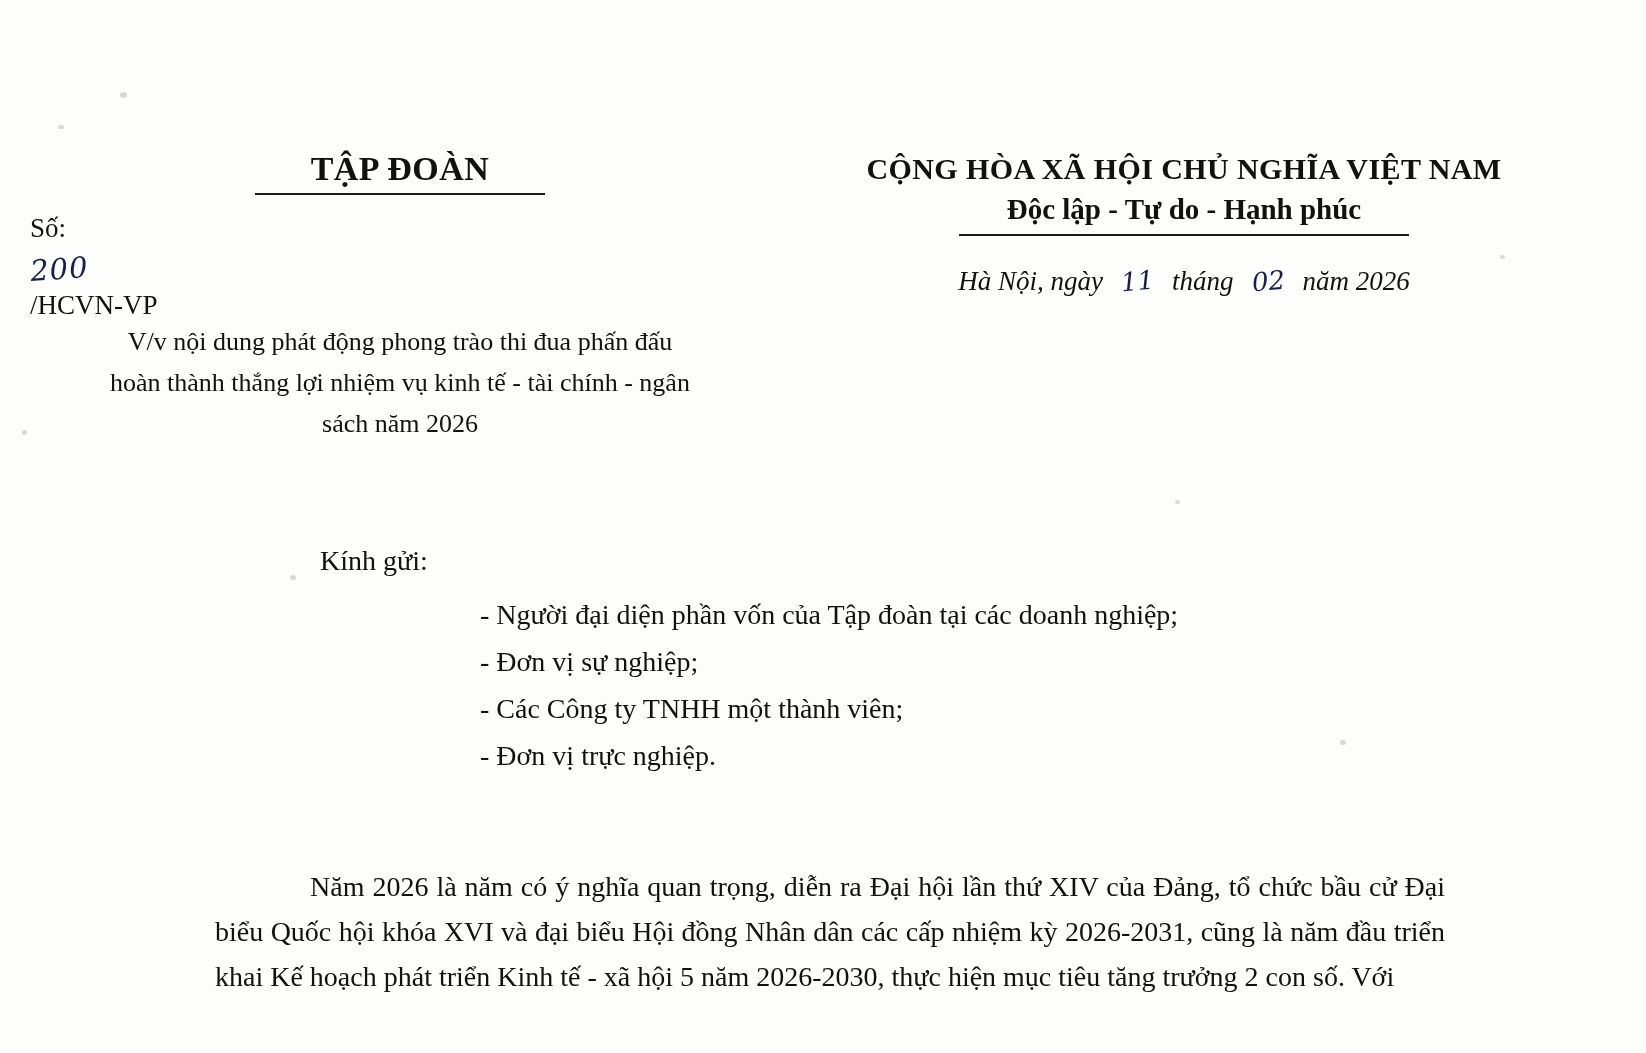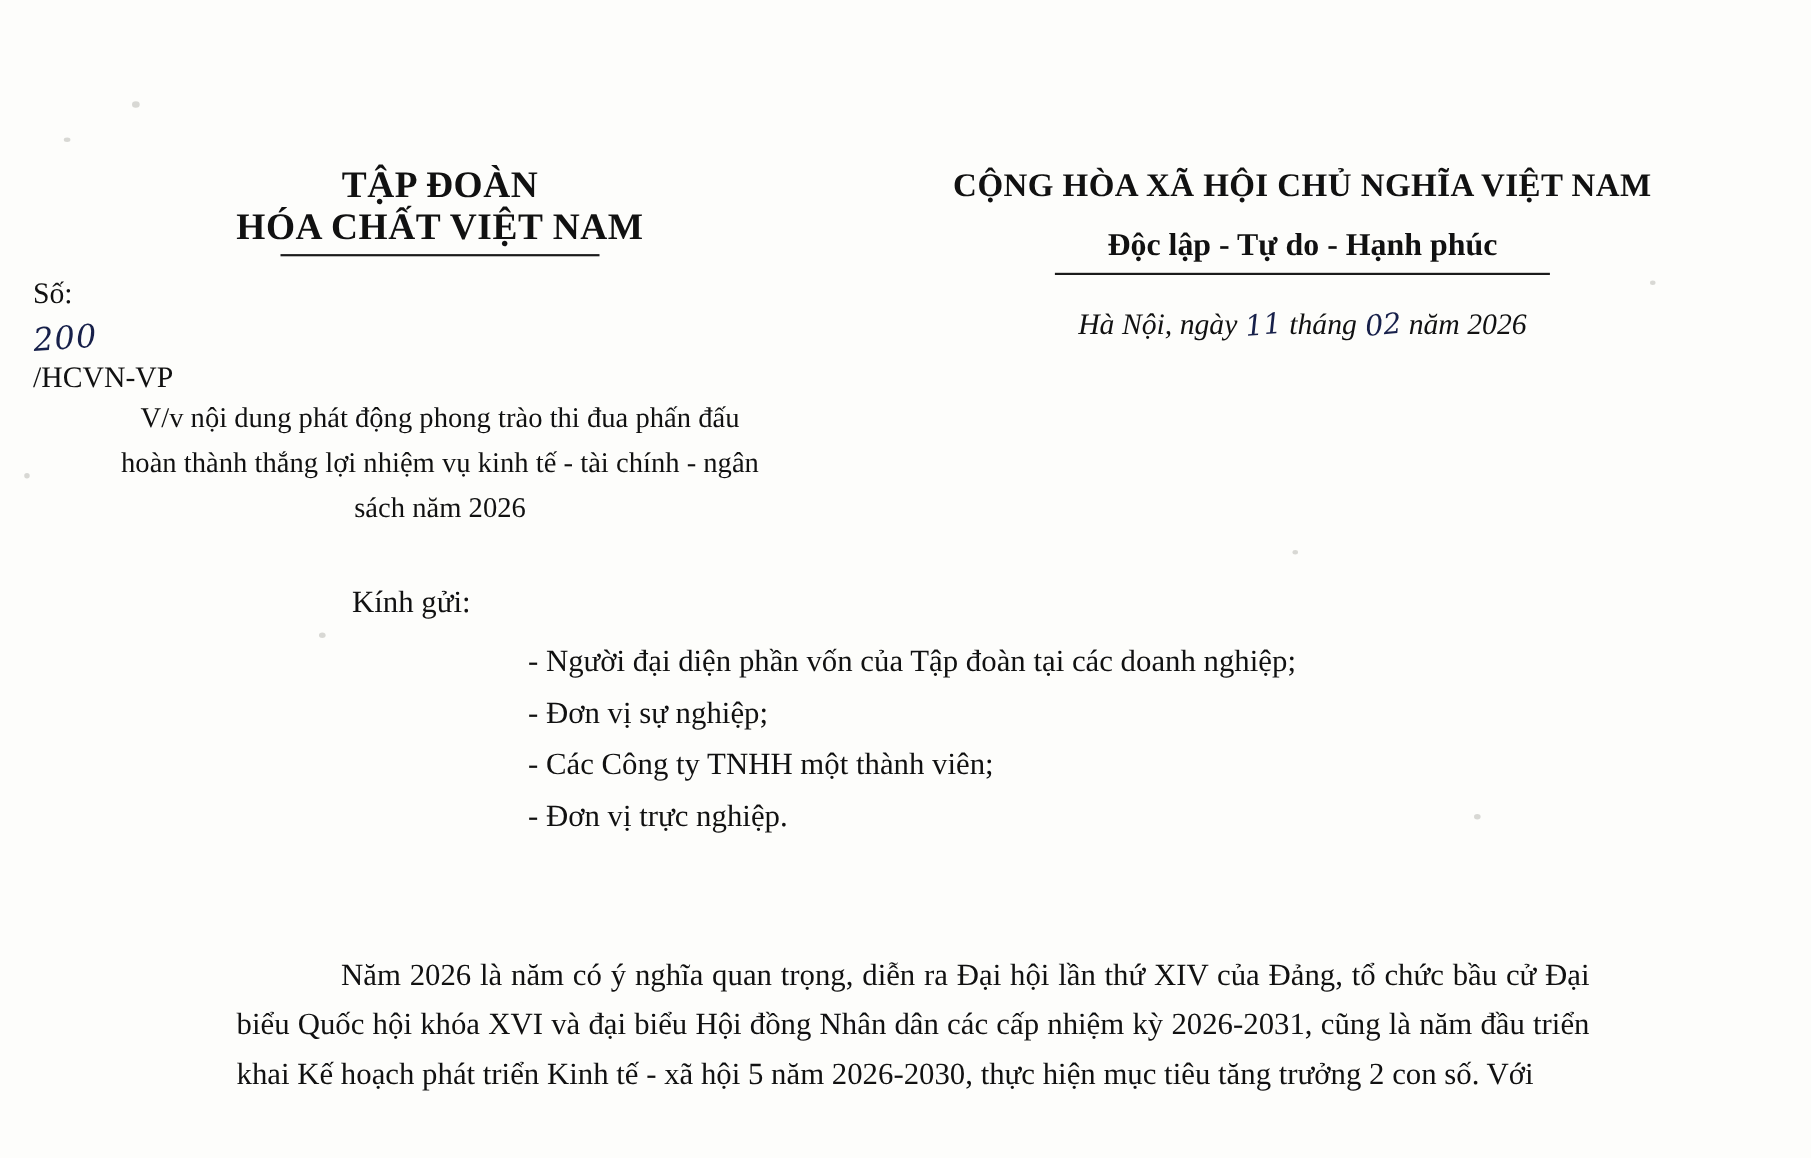--- a/index.html
+++ b/index.html
@@ -75,21 +75,21 @@
     font-weight: bold;
     font-size: 30px;
     letter-spacing: .4px;
     line-height: 38px;
     white-space: nowrap;
   }
   .nation-line2 {
     font-weight: bold;
     font-size: 29px;
     line-height: 38px;
-    margin-top: 16px;
+    margin-top: 2px;
   }
 
   .doc-number {
     margin-top: 18px;
     font-size: 27px;
     display: flex;
     justify-content: center;
     align-items: baseline;
     gap: 6px;
     flex-direction: column;
@@ -111,36 +111,36 @@
     padding: 0 80px;
   }
 
   .place-date {
     margin-top: 30px;
     font-size: 27px;
     font-style: italic;
     display: flex;
     justify-content: center;
     align-items: baseline;
-    gap: 7px;
+    gap: 18px;
     white-space: nowrap;
   }
   .hw-small {
     font-family: "DejaVu Serif", serif;
     font-style: italic;
     color: #17204a;
     font-size: 26px;
     transform: rotate(-5deg);
     display: inline-block;
   }
 
   
   .recipients {
     position: absolute;
-    top: 532px;
+    top: 545px;
     left: 0;
     width: 100%;
   }
   .kinh-gui {
     font-size: 28px;
     margin-left: 320px;
   }
   .recip-list {
     margin-top: 14px;
     margin-left: 480px;
@@ -176,21 +176,20 @@
   <div class="speck" style="left:22px;  top:430px;  width:5px;  height:5px;"></div>
   <div class="speck" style="left:290px; top:575px;  width:6px;  height:5px;"></div>
   <div class="speck" style="left:1340px;top:740px;  width:6px;  height:5px;"></div>
   <div class="speck" style="left:1500px;top:255px;  width:5px;  height:4px;"></div>
   <div class="speck" style="left:1175px;top:500px;  width:5px;  height:4px;"></div>
 
   <div class="header">
 
     <div class="hdr-left">
       <div class="org-line1">TẬP ĐOÀN</div>
-      <div class="org-line2">HÓA CHẤT VIỆT NAM</div>
       <div class="rule-left"></div>
 
       <div class="doc-number">
         <span>Số:</span>
         <span class="handwrite">200</span>
         <span>/HCVN-VP</span>
       </div>
 
       <div class="subject">V/v nội dung phát động phong trào thi đua phấn đấu hoàn thành thắng lợi nhiệm vụ kinh tế - tài chính - ngân sách năm 2026</div>
     </div>

